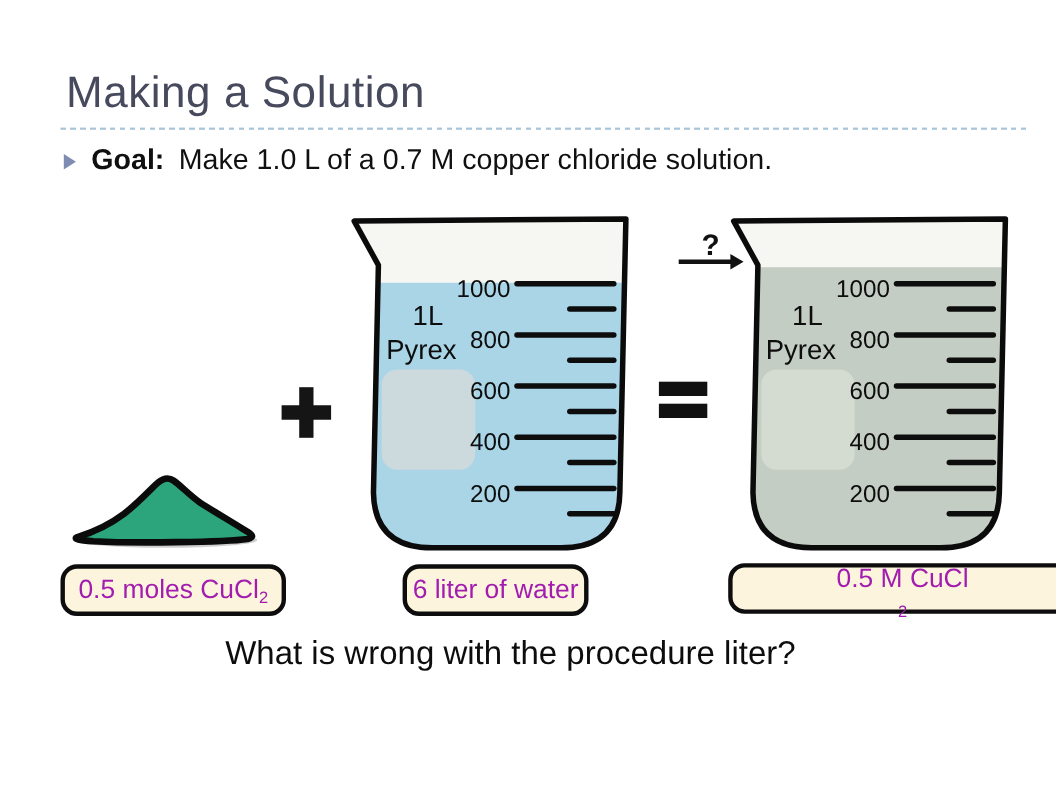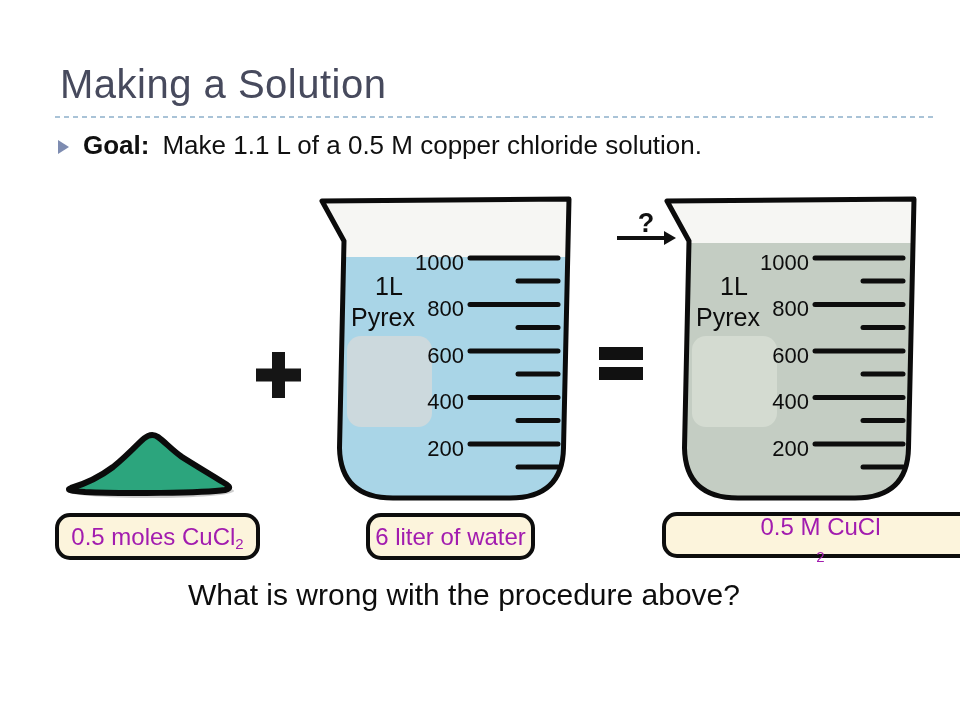--- a/index.html
+++ b/index.html
@@ -44,21 +44,21 @@
 <body>
 
 <div class="slide">
 
   <div class="title">Making a Solution</div>
   <div class="title-rule"></div>
 
   <div class="goal-line">
     <span class="bullet"></span>
     <span class="goal-label">Goal:</span>
-    <span class="goal-text">Make 1.1 L of a 0.5 M copper chloride solution.</span>
+    <span class="goal-text">Make 1.0 L of a 0.7 M copper chloride solution.</span>
   </div>
 
   <svg class="scene-svg" viewBox="0 0 960 720">
 
     <g>
       <ellipse cx="150" cy="491" rx="84" ry="7" fill="#9e9e9e" opacity="0.5"></ellipse>
       <path d="M 71 488
                C 88 483, 101 476, 113 467
                C 123 459, 131 451, 139 443
                C 145 437, 151 432, 158 437
@@ -145,15 +145,15 @@
   </div>
 
   <div class="caption" style="left:366px; top:513px; width:169px; height:47px;">
     <span>6 liter of water</span><span class="cap-sub"></span><span></span>
   </div>
 
   <div class="caption" style="left:662px; top:512px; width:317px; height:46px;flex-direction:column;">
     <span>0.5 M CuCl</span><span class="cap-sub">2</span>
   </div>
 
-  <div class="question">What is wrong with the procedure above?</div>
+  <div class="question">What is wrong with the procedure liter?</div>
 
 </div>
 
 </body></html>

